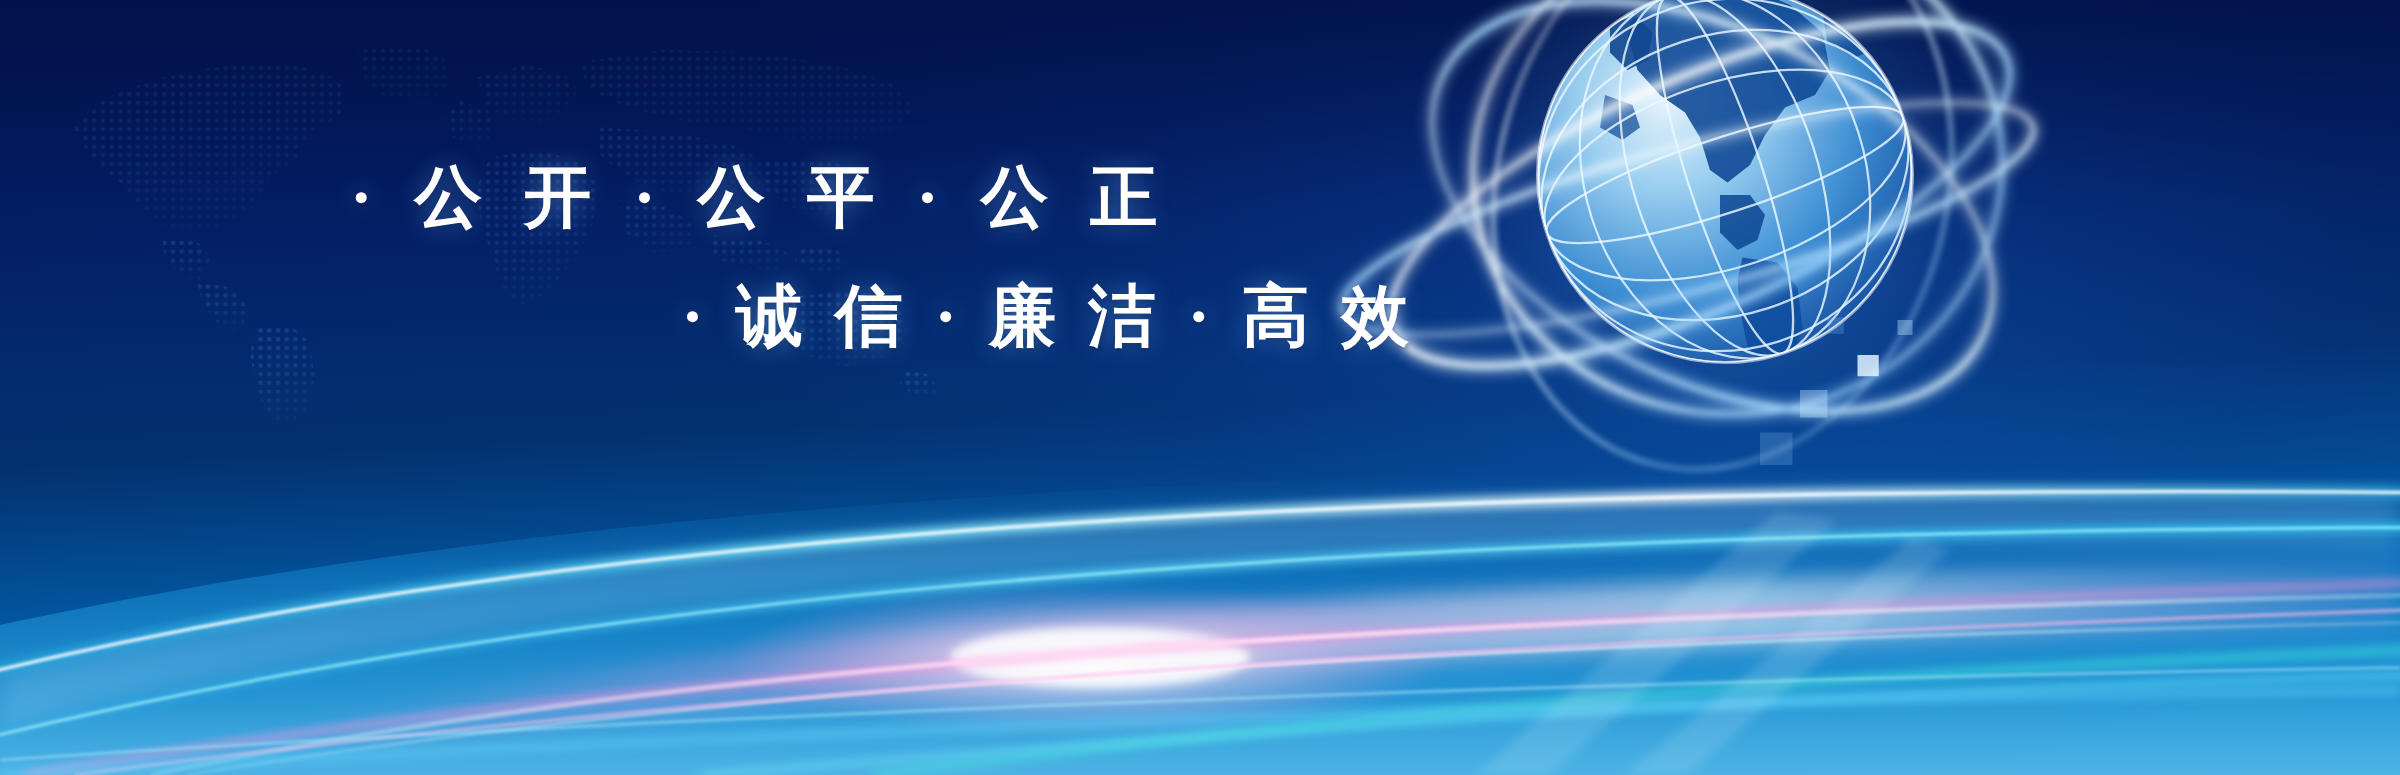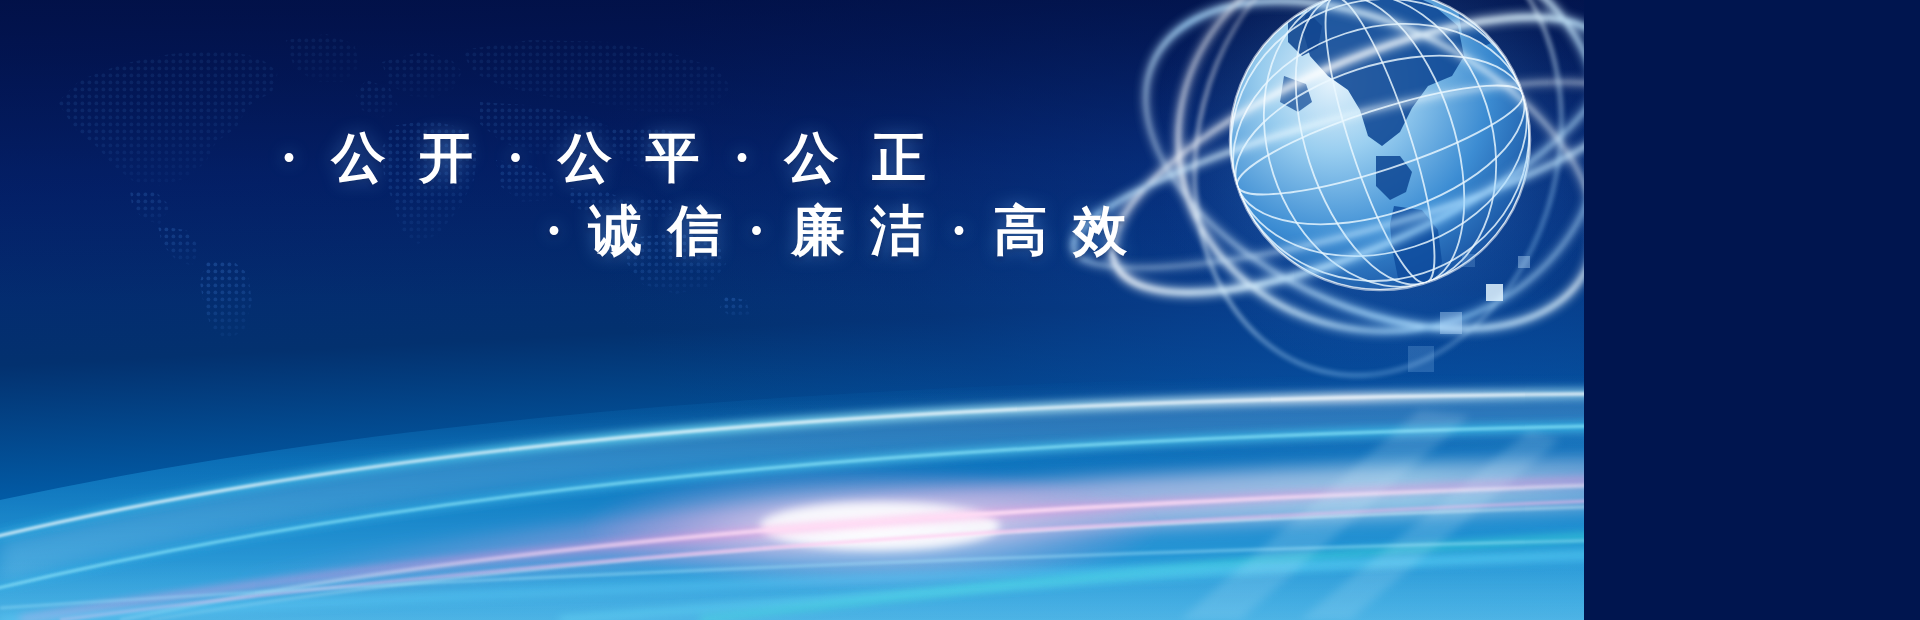--- a/index.html
+++ b/index.html
@@ -2,21 +2,21 @@
 <html><head>
 <meta charset="utf-8">
 <title>Banner</title>
 <style>
   * { margin:0; padding:0; box-sizing:border-box; }
   html,body { width:1920px; height:620px; overflow:hidden; background:#00154f; }
   body { font-family:"Liberation Serif", serif; }
 
   .banner {
     position:relative;
-    width:1584px; height:620px;
+    width:1920px; height:620px;
     overflow:hidden;
     background:
       radial-gradient(ellipse 1100px 620px at 1380px 200px, rgba(16,86,190,0.55) 0%, rgba(10,60,150,0.25) 45%, rgba(0,0,0,0) 72%),
       linear-gradient(177deg, #041a62 0%, #042470 28%, #03316f 52%, #025da8 72%, #0a7ec8 86%, #1a96da 100%);
   }
 
   
   .worldmap {
     position:absolute; left:10px; top:10px;
     width:780px; height:330px;
@@ -66,21 +66,21 @@
     color:#ffffff;
     font-family:"Liberation Serif","DejaVu Serif",serif;
     font-weight:700;
     font-size:54px;
     line-height:1.05;
     letter-spacing:10px;
     white-space:nowrap;
     text-shadow:0 0 18px rgba(120,190,255,0.45), 0 2px 5px rgba(0,20,70,0.55);
   }
   .line-1 { padding-left:280px; }
-  .line-2 { padding-left:545px; margin-top:16px; letter-spacing:6px; }
+  .line-2 { padding-left:545px; margin-top:38px; letter-spacing:6px; }
 
   .fade-bottom {
     position:absolute; left:0; bottom:0; width:100%; height:60px;
     background:linear-gradient(180deg, rgba(26,150,218,0) 0%, rgba(120,200,240,0.25) 100%);
     pointer-events:none;
   }
 </style>
 </head>
 <body>
 

